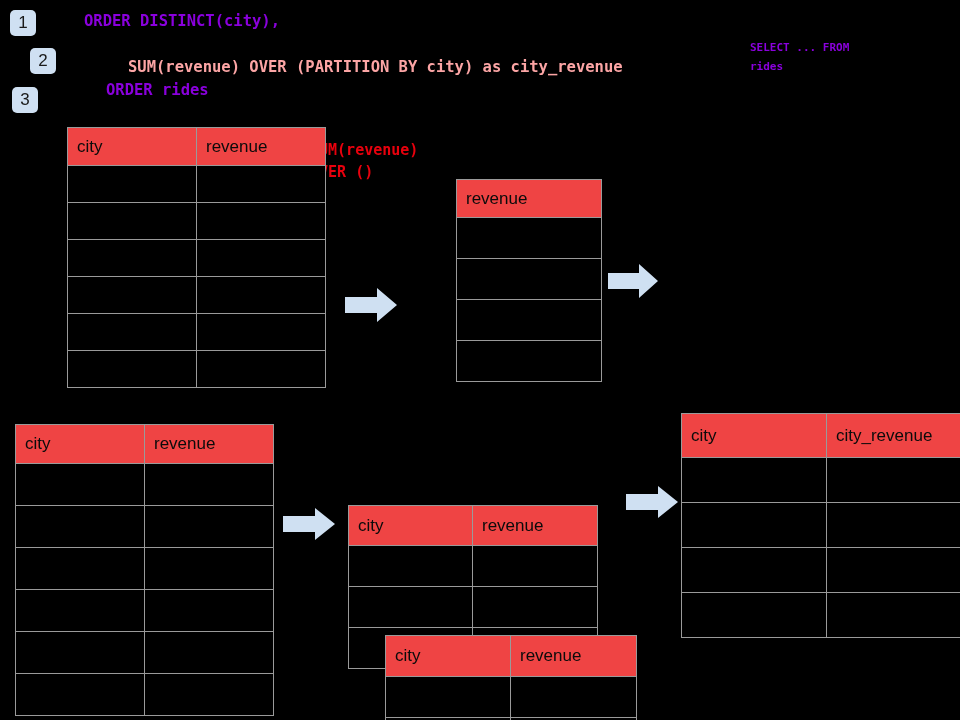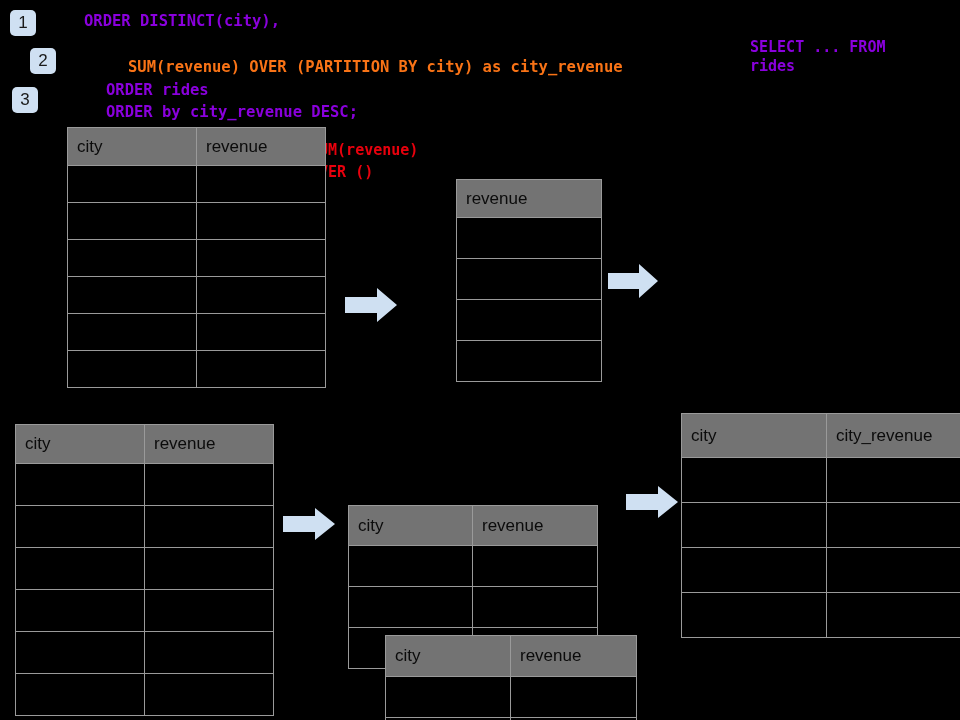--- a/index.html
+++ b/index.html
@@ -34,26 +34,26 @@
   .code {
     position: absolute;
     font-family: "DejaVu Sans Mono", monospace;
     font-size: 15.5px;
     font-weight: bold;
     white-space: pre;
     letter-spacing: 0px;
   }
   .c-purple { color: #8a00dd; }
   .c-red    { color: #e8000d; }
-  .c-green  { color: #f97316; }
+  .c-green  { color: #fca5a5; }
 
   .sidenote {
     position: absolute;
     font-family: "DejaVu Sans Mono", monospace;
-    font-size: 15px;
+    font-size: 11px;
     font-weight: bold;
     white-space: pre;
     color: #8a00dd;
     line-height: 19px;
   }
 
   .annot {
     position: absolute;
     font-family: "DejaVu Sans Mono", monospace;
     font-size: 15px;
@@ -70,21 +70,21 @@
     table-layout: fixed;
   }
   .tbl th, .tbl td {
     border: 1px solid #9a9a9a;
     padding: 0;
     margin: 0;
     text-align: left;
     vertical-align: middle;
   }
   .tbl th {
-    background: #737373;
+    background: #ef4444;
     color: #0b0b0b;
     font-family: "Liberation Sans", sans-serif;
     font-size: 17px;
     font-weight: normal;
     padding-left: 9px;
   }
   .tbl td {
     background: #000000;
   }
 
@@ -98,21 +98,20 @@
 
 <div id="stage">
 
   <div class="badge" style="left:10px; top:10px;">1</div>
   <div class="badge" style="left:30px; top:48px;">2</div>
   <div class="badge" style="left:12px; top:87px;">3</div>
 
   <div class="code c-purple" style="left:84px; top:12px;">ORDER DISTINCT(city),</div>
   <div class="code c-green" style="left:128px; top:58px;">SUM(revenue) OVER (PARTITION BY city) as city_revenue</div>
   <div class="code c-purple" style="left:106px; top:81px;">ORDER rides</div>
-  <div class="code c-purple" style="left:106px; top:103px;">ORDER by city_revenue DESC;</div>
 
   <div class="sidenote" style="left:750px; top:38px;">SELECT ... FROM
 rides</div>
 
   <div class="annot c-red" style="left:310px; top:139px;">SUM(revenue)
 OVER ()</div>
 
 
   <table class="tbl" style="left:67px; top:127px; width:238px;">
     <thead>

